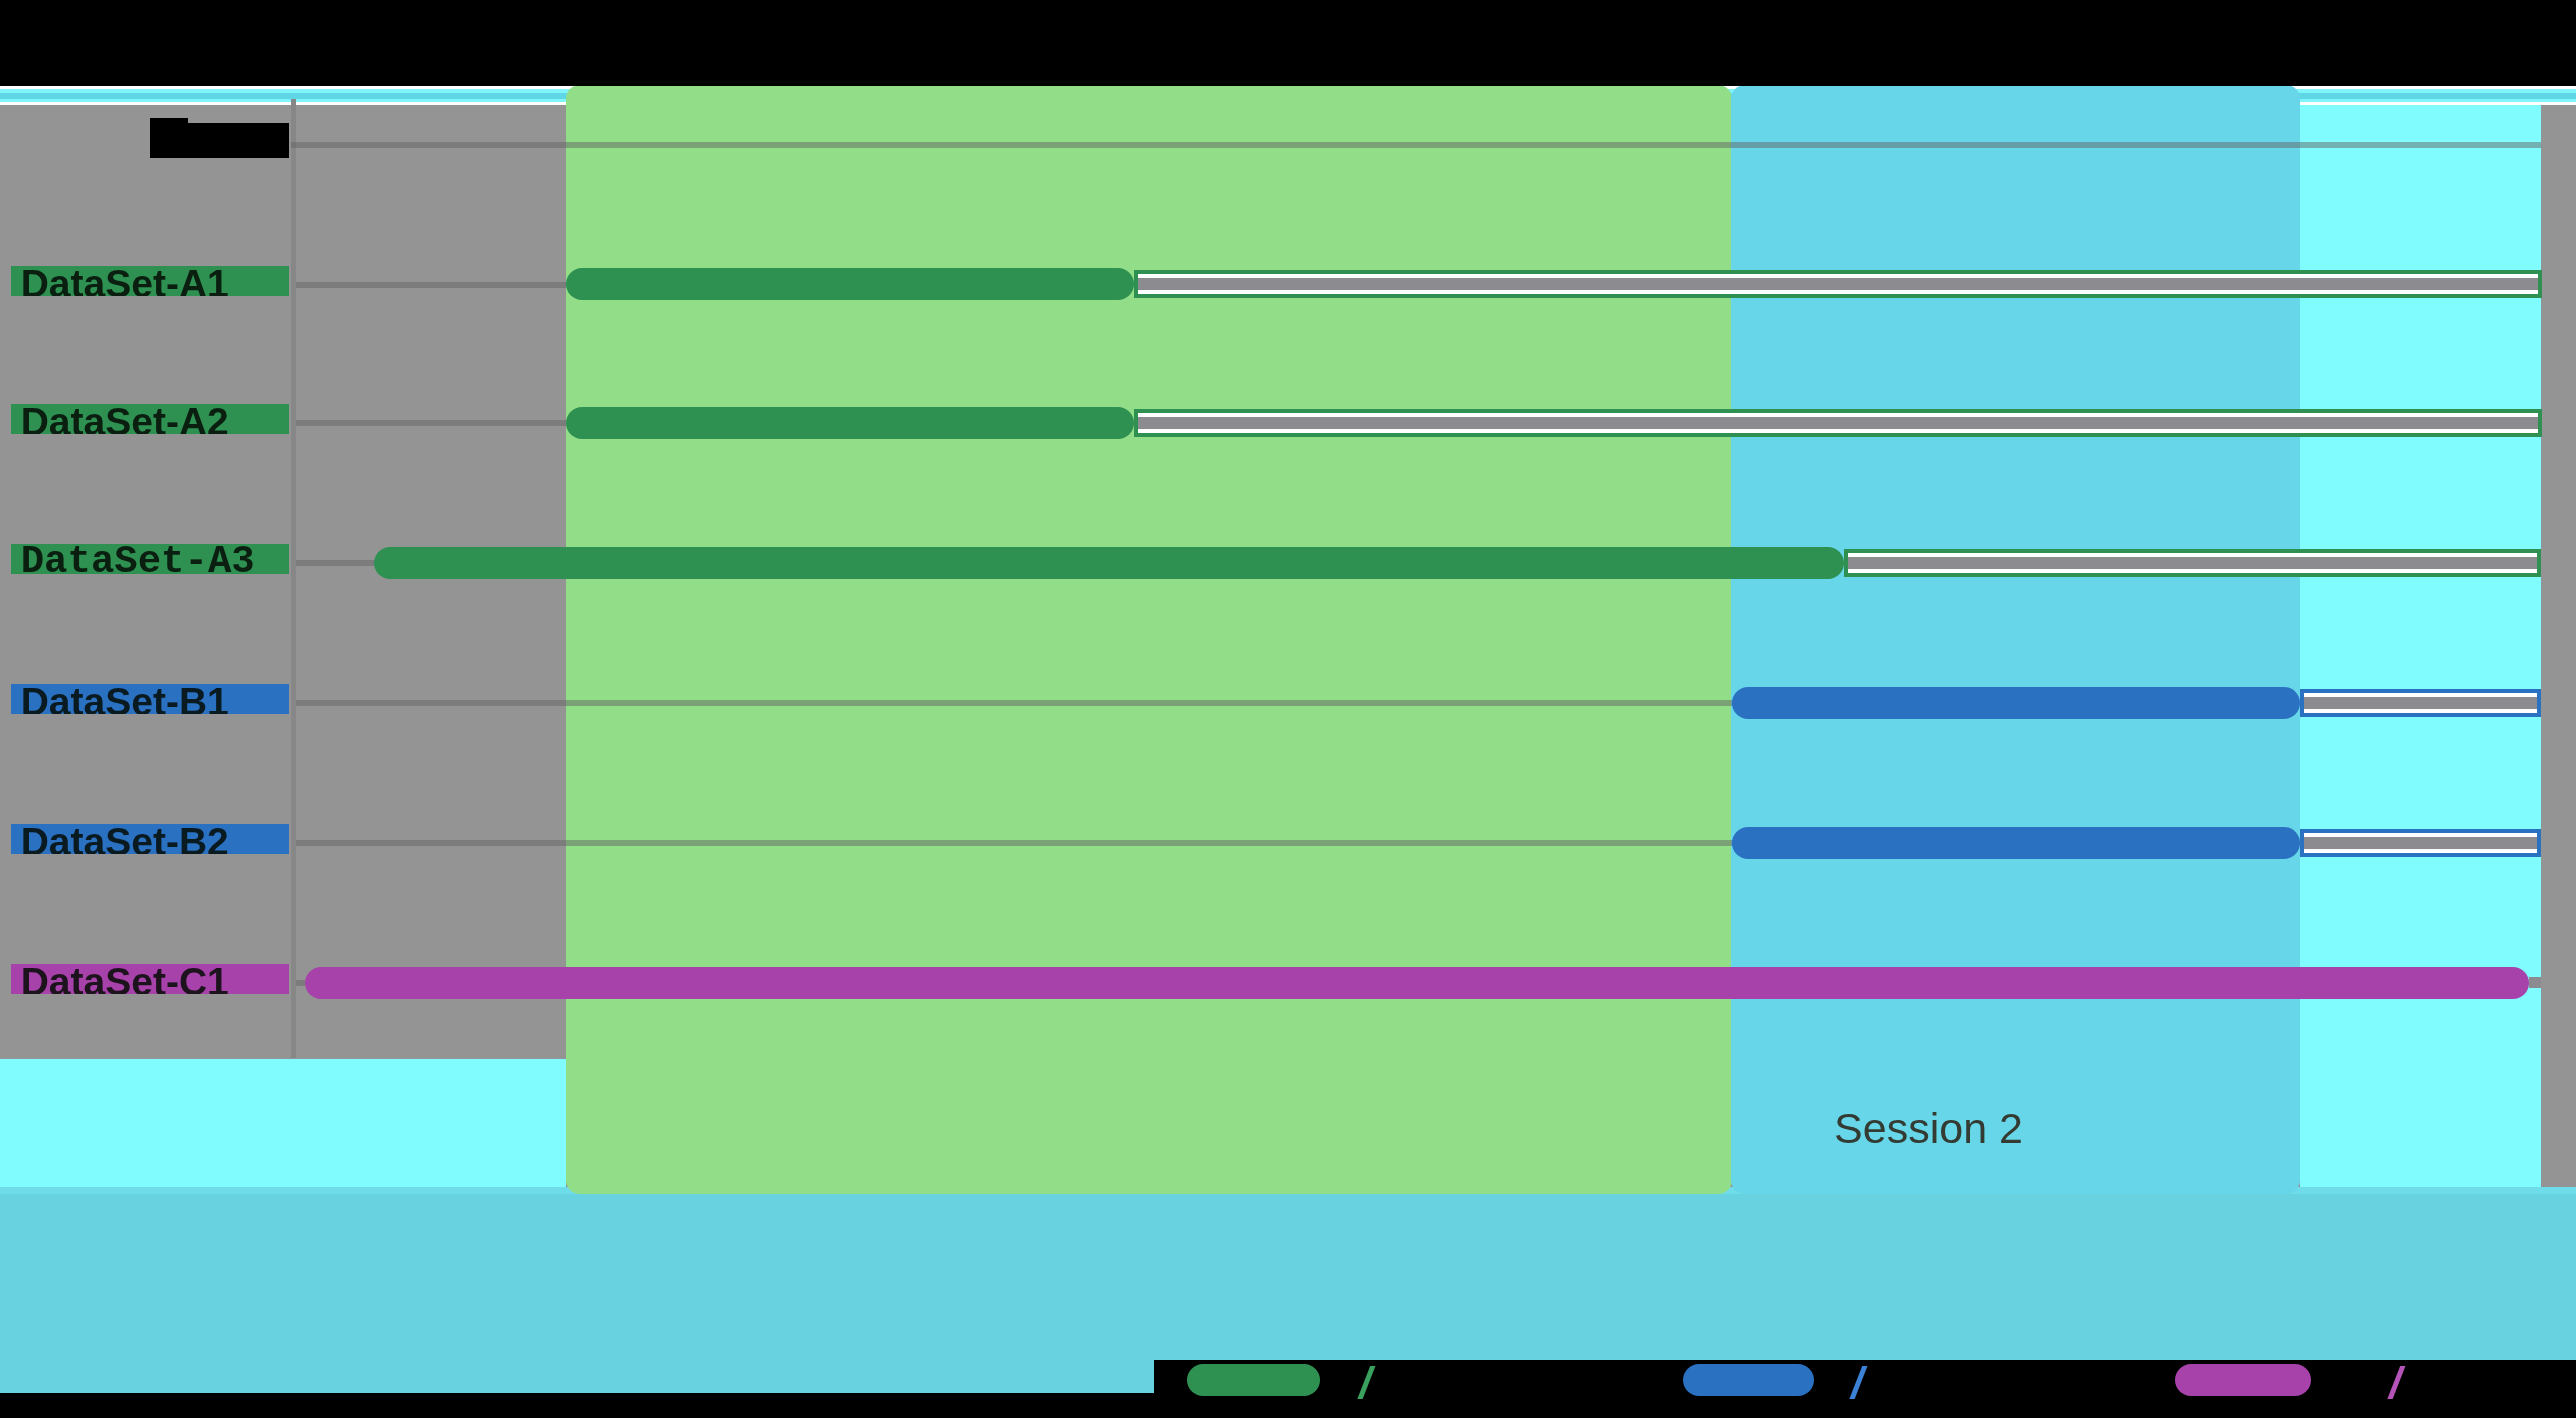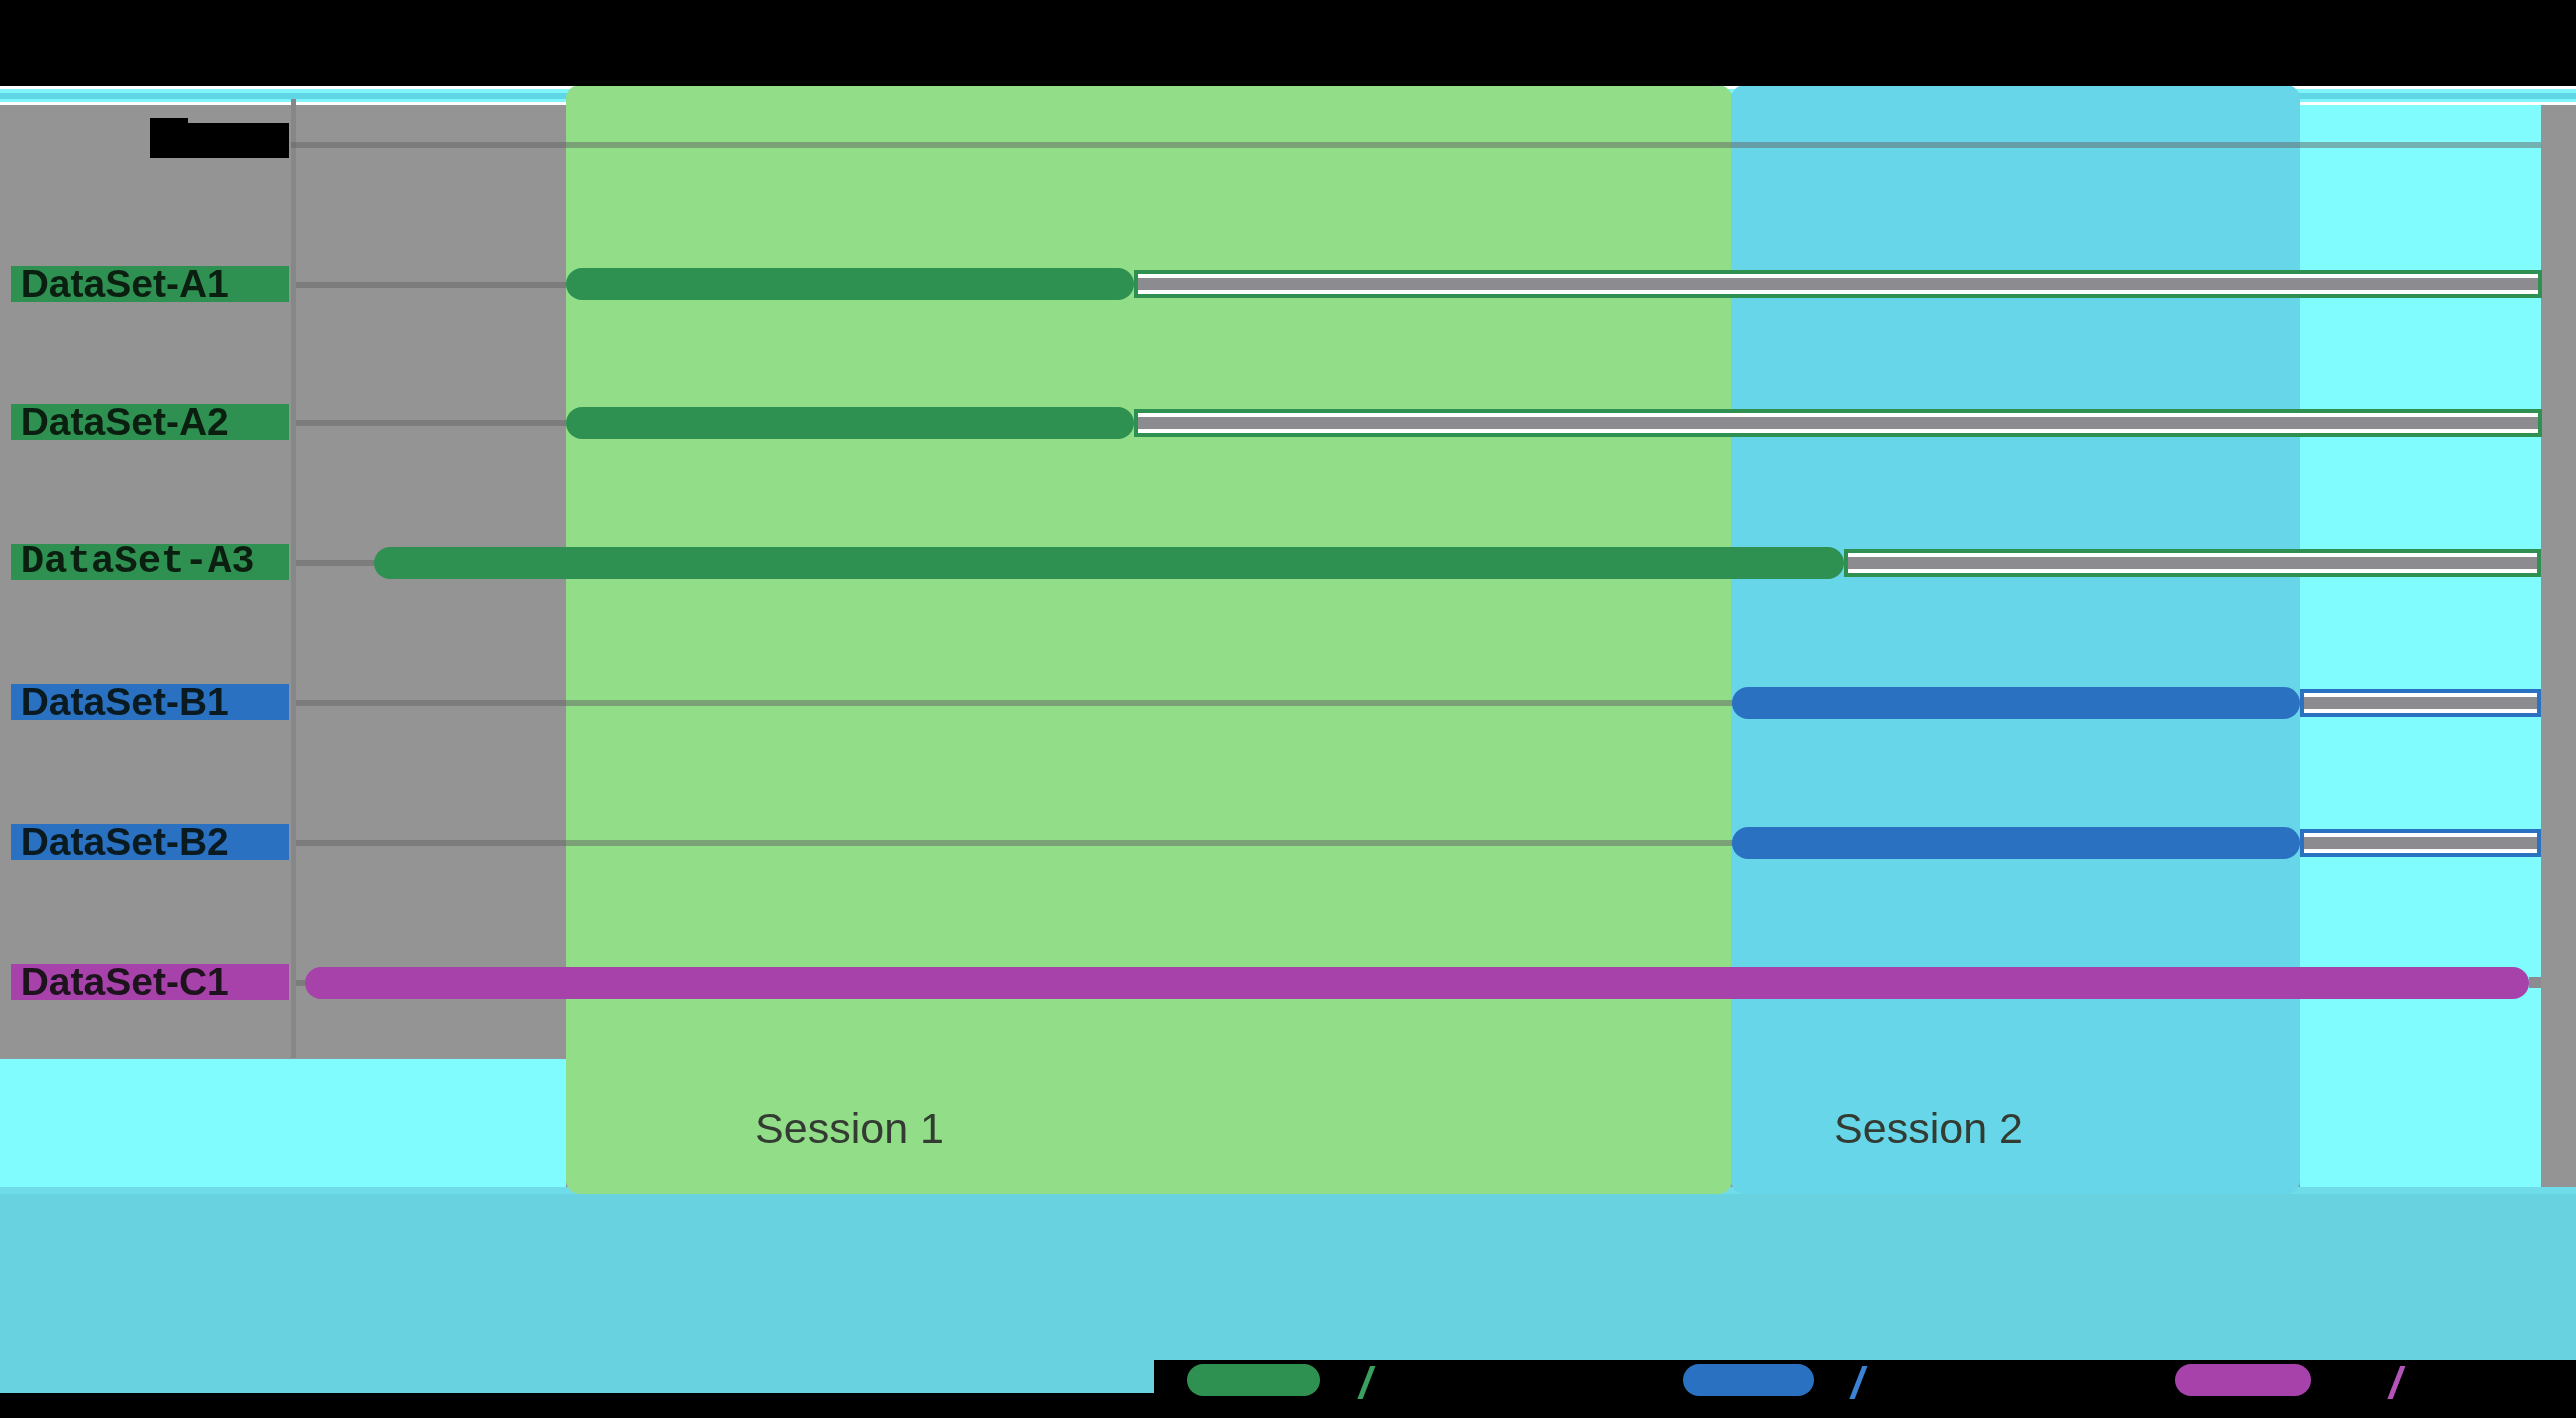--- a/index.html
+++ b/index.html
@@ -20,21 +20,21 @@
   .gridline{height:5.6px;background:rgba(100,100,100,0.5);}
   .vline{width:4.7px;background:#878787;}
   .track{height:28px;background:#ffffff;border:4.7px solid #000;box-sizing:border-box;}
   .track .inner{position:absolute;left:0;right:0;top:50%;margin-top:-5.6px;height:11.3px;background:#8c8c90;}
   .track.green{border-color:#2e9152;}
   .track.blue{border-color:#2b71c1;}
   .bar{height:32px;border-radius:16px;}
   .bar.green{background:#2e9152;}
   .bar.blue{background:#2b71c1;}
   .bar.magenta{background:#a642aa;}
-  .chip{left:11.3px;width:278px;height:36px;line-height:36px;padding-left:9.4px;box-sizing:border-box;
+  .chip{left:11.3px;width:278px;height:30px;line-height:36px;padding-left:9.4px;box-sizing:border-box;
         font-size:39px;font-weight:bold;color:rgba(5,10,5,0.85);letter-spacing:0px;white-space:nowrap;overflow:hidden;}
   .chip.green{background:#2e9152;}
   .chip.blue{background:#2b71c1;}
   .chip.magenta{background:#a642aa;}
   .session-label{width:375px;margin-left:-188px;text-align:center;font-size:43px;color:#333b33;}
   .redact{background:#000000;}
   .task-box{left:150px;top:123px;width:139px;height:35px;background:#000;color:#000;
             font-size:38px;font-weight:bold;text-align:center;line-height:35px;}
   .footer{left:0;top:1187px;width:2576px;height:206px;background:#68d2e1;}
   .footer .edge{position:absolute;left:0;top:0;width:100%;height:6.6px;background:#6edde9;}
@@ -101,21 +101,20 @@
   <div class="abs chip green" style="top:266px;">DataSet-A1</div>
   <div class="abs chip green" style="top:404px;">DataSet-A2</div>
   <div class="abs chip green" style="top:544px;font-family:Liberation Mono, monospace;">DataSet-A3</div>
   <div class="abs chip blue" style="top:684px;">DataSet-B1</div>
   <div class="abs chip blue" style="top:824px;">DataSet-B2</div>
   <div class="abs chip magenta" style="top:964px;">DataSet-C1</div>
 
   <div class="abs redact" style="left:150px;top:118px;width:38px;height:5.6px;"></div>
   <div class="abs task-box">Task</div>
 
-  <div class="abs session-label" style="left:850px;top:1104px;">Session 1</div>
   <div class="abs session-label" style="left:1929px;top:1104px;">Session 2</div>
 
   <div class="abs redact" style="left:0;top:0;width:2576px;height:86px;"></div>
   <div class="abs redact" style="left:1154px;top:1360px;width:1422px;height:59px;"></div>
   <div class="abs redact" style="left:0;top:1393px;width:2576px;height:26px;"></div>
 
   <div class="abs legend-pill bar green" style="left:1187px;width:133px;"></div>
   <div class="abs legend-slash" style="left:1359px;color:#3aa05e;">/</div>
   <div class="abs legend-pill bar blue" style="left:1683px;width:131px;"></div>
   <div class="abs legend-slash" style="left:1851px;color:#3b82d6;">/</div>

